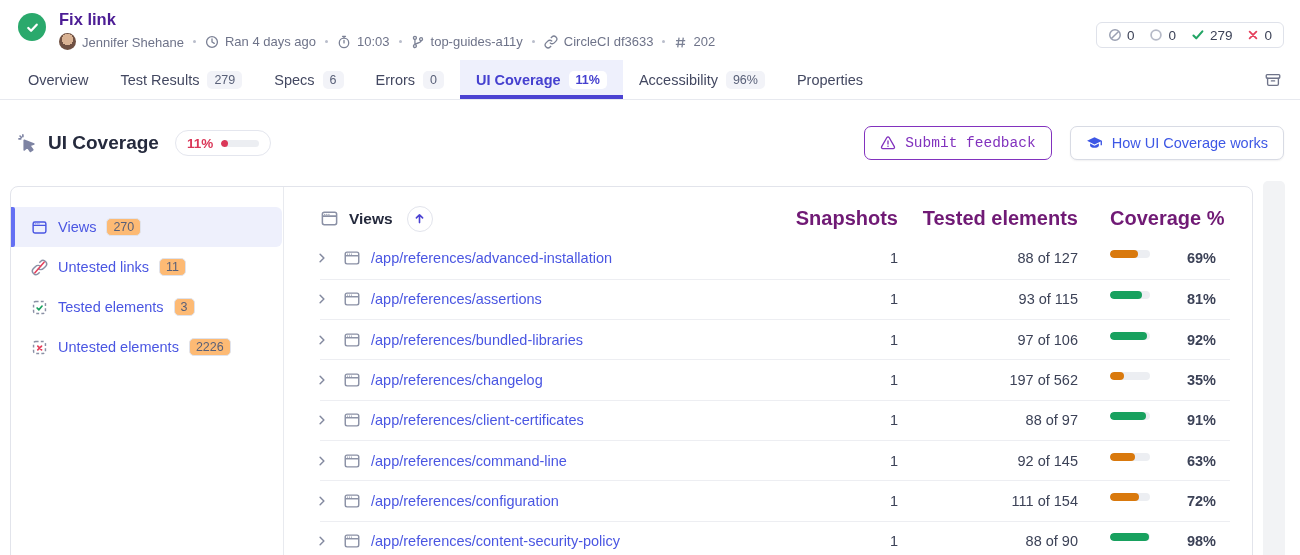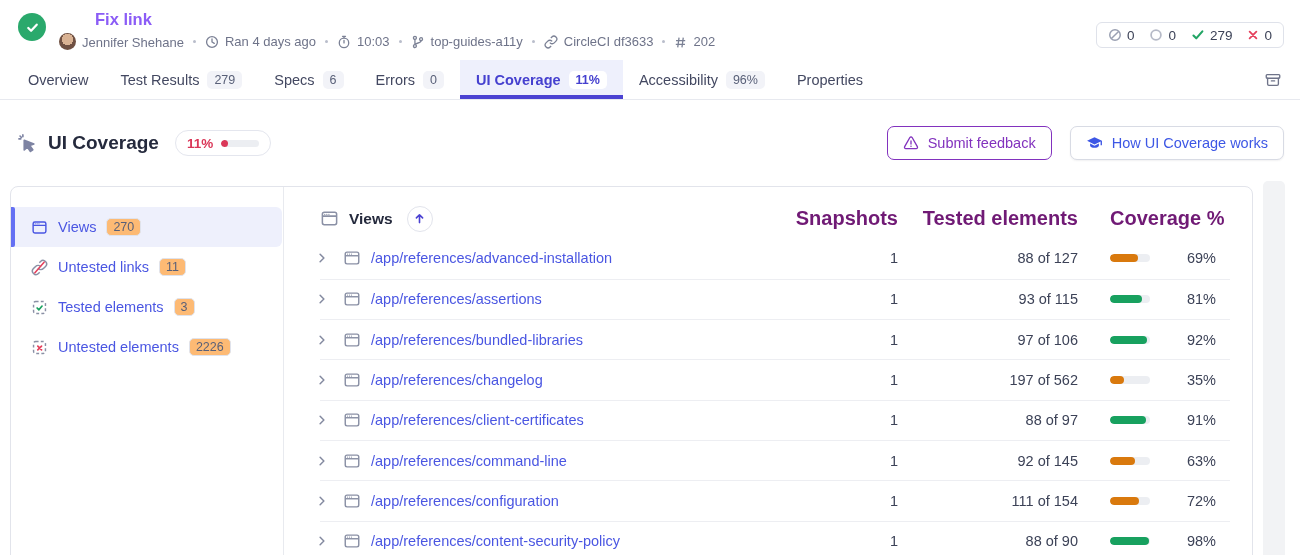--- a/index.html
+++ b/index.html
@@ -4,21 +4,21 @@
 <style>
   * { margin:0; padding:0; box-sizing:border-box; }
   html,body { width:1300px; height:555px; overflow:hidden; background:#fff;
     font-family:"Liberation Sans", sans-serif; color:#3e4458; }
 
   
   .header { height:60px; padding:10px 16px 0 18px; display:flex; justify-content:space-between; }
   .header-left { display:flex; gap:13px; }
   .check-circle { width:28px; height:28px; border-radius:50%; background:#2aa96c; display:flex;
     align-items:center; justify-content:center; margin-top:3px; flex:none; }
-  .run-title { font-size:16.5px; font-weight:700; color:#8b5cf6;margin-left:36px; }
+  .run-title { font-size:16.5px; font-weight:700; color:#4c1d95; }
   .meta-row { margin-top:4px; display:flex; align-items:center; gap:9px; font-size:13px; color:#6e7389; }
   .meta-item { display:flex; align-items:flex-end; gap:6px; }
   .dot-sep { width:3px; height:3px; border-radius:50%; background:#b9bdcb; }
   .avatar { width:17px; height:17px; border-radius:50%;
     background:radial-gradient(circle at 50% 38%, #d9b293 0 42%, #6f5042 43% 100%); }
   .meta-icon { color:#7b8195; display:flex; }
 
   .counts-pill { align-self:center; display:flex; align-items:center; gap:15px; height:26px;
     border:1px solid #dfe2ea; border-radius:6px; padding:0 11px; font-size:13.5px; color:#3c4257; }
   .count-item { display:flex; align-items:center; gap:5px; }
@@ -41,21 +41,21 @@
   .section-icon { color:#7e84a3; display:flex; }
   .section-title { font-size:19px; font-weight:700; color:#252a3d; }
   .score-pill { margin-left:6px; display:flex; align-items:center; gap:8px; height:26px;
     border:1px solid #e4e6ee; border-radius:15px; padding:0 11px; }
   .score-label { color:#da3758; font-weight:700; font-size:13.5px; }
   .mini-track { width:38px; height:7px; border-radius:4px; background:#eceef2; overflow:hidden; }
   .mini-fill { display:block; height:100%; border-radius:4px; min-width:7px; }
   .section-right { display:flex; gap:18px; }
   .btn { height:34px; border-radius:7px; padding:0 15px; display:flex; align-items:center; gap:9px;
     font-size:14.5px; background:#fff; cursor:pointer; font-family:inherit; }
-  .btn-feedback { border:1px solid #8232be; color:#8232be; }
+  .btn-feedback { border:1px solid #8232be; color:#8232be;font-family:Liberation Mono, monospace; }
   .btn-how { border:1px solid #d8dbe4; color:#3d57e5; box-shadow:0 1px 2px rgba(20,24,40,.06); }
 
   
   .main-card { margin-left:10px; width:1243px; height:376px; background:#fff;
     border:1px solid #e2e4eb; border-radius:8px 8px 0 0; display:flex; overflow:hidden; }
   .scroll-strip { position:absolute; right:15px; top:181px; width:22px; height:374px;
     background:#f2f3f5; border-radius:5px 5px 0 0; }
 
   .sidebar { width:273px; border-right:1px solid #e8eaef; padding-top:20px; flex:none; }
   .side-item { height:40px; display:flex; align-items:center; gap:10px; padding-left:19px;
@@ -79,21 +79,21 @@
   .col-tested { width:180px; text-align:right; }
   .col-cov { width:152px; padding-left:32px; }
 
   .row { height:41px; display:flex; align-items:center; font-size:14.5px; }
   .row + .row { border-top:1px solid #edeef2; }
   .row-left { flex:1; display:flex; align-items:center; gap:10px; min-width:0; }
   .chev { color:#848aa0; display:flex; cursor:pointer; margin-left:-9px; width:22px; justify-content:center; }
   .row-icon { color:#8a90a5; display:flex; }
   .row-link { color:#4a56e2; text-decoration:none; cursor:pointer; white-space:nowrap; }
   .cell { color:#3c4257; }
-  .cov-cell { display:flex; align-items:center; padding-left:32px; }
+  .cov-cell { display:flex; padding-left:32px;font-weight:bold; }
   .bar-track { width:40px; height:8px; border-radius:4px; background:#eceef2; overflow:hidden; flex:none; }
   .bar-fill { display:block; height:100%; border-radius:4px; min-width:7px; }
   .pct { flex:1; text-align:right; padding-right:14px; }
 </style>
 </head>
 <body>
 
 <div class="header">
   <div class="header-left">
     <div class="check-circle">

